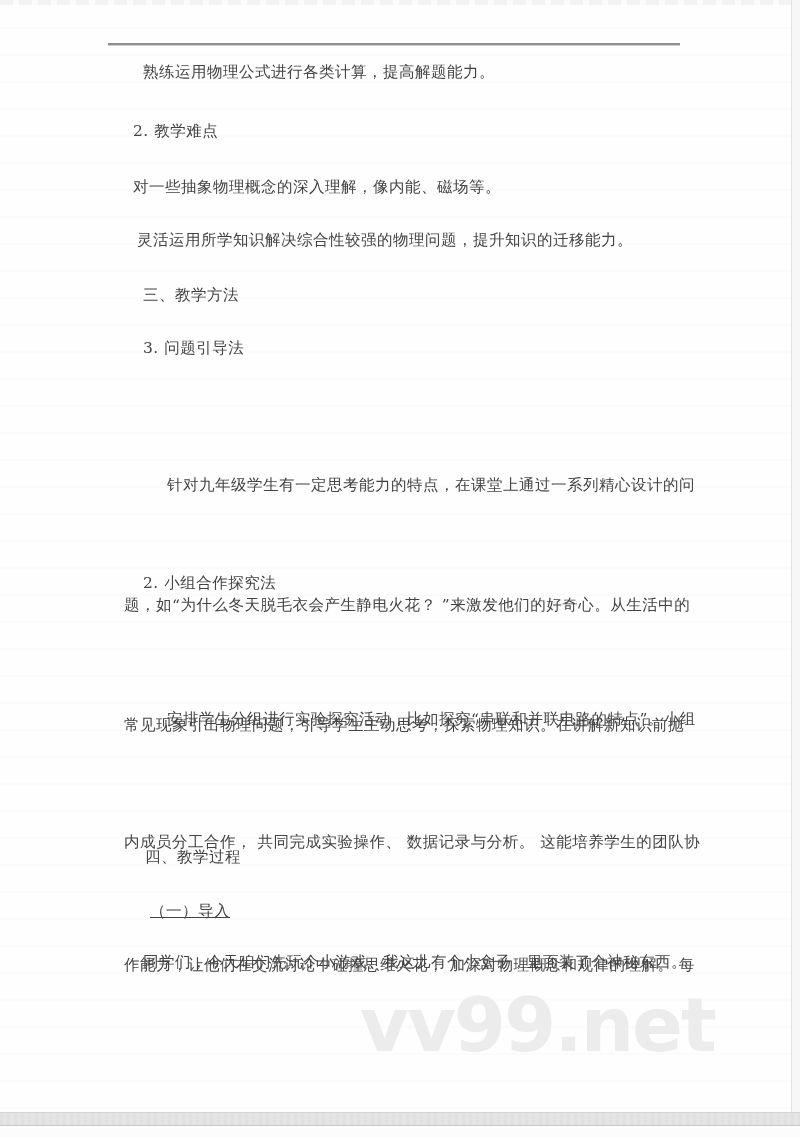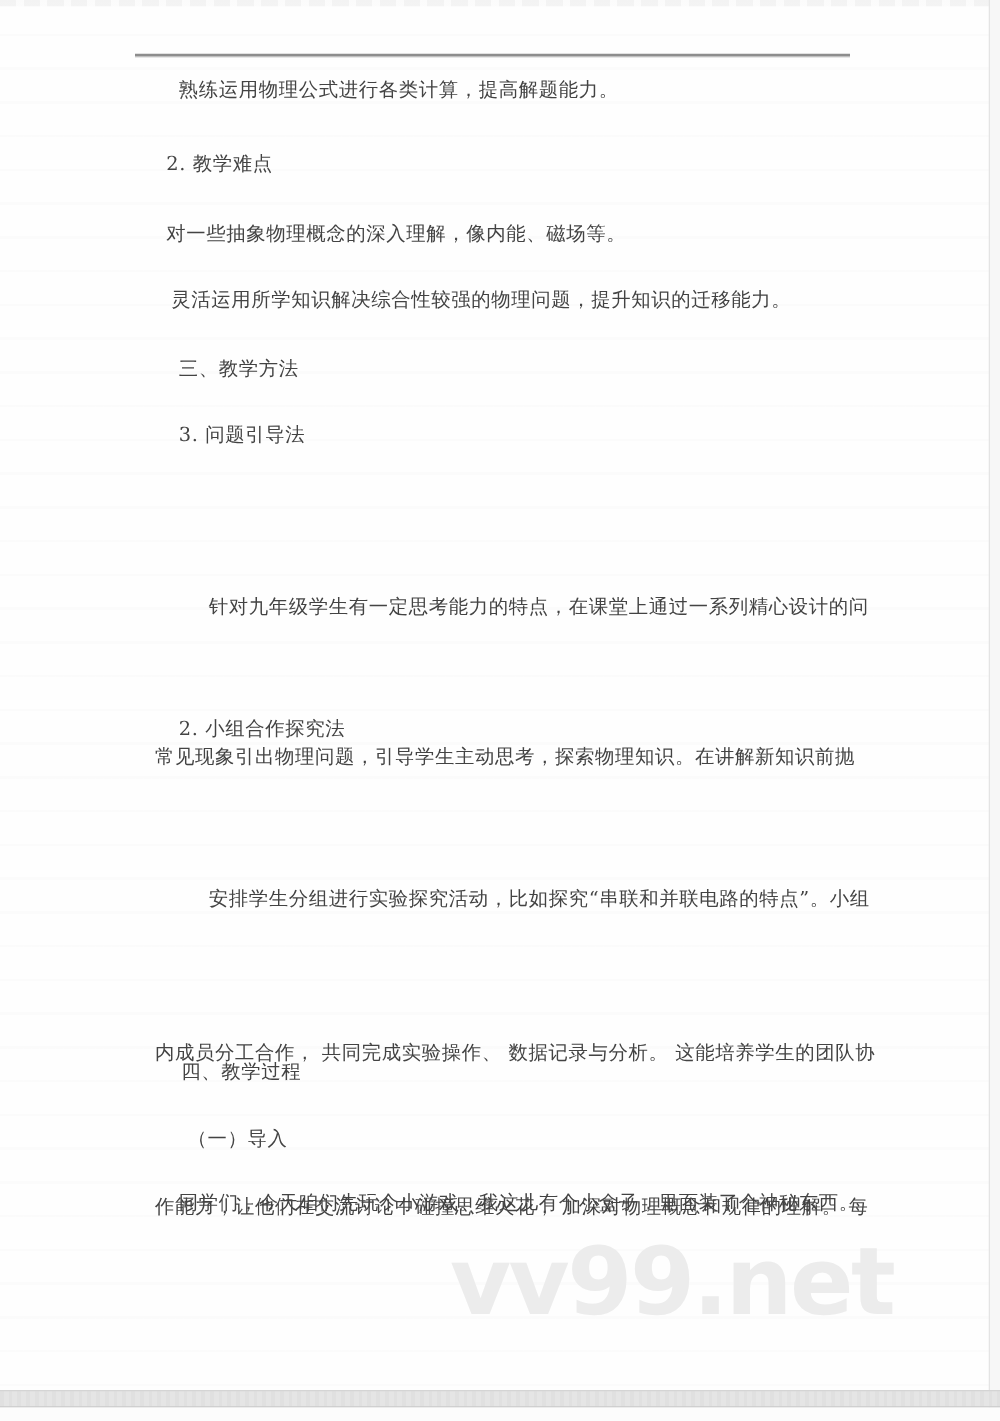--- a/index.html
+++ b/index.html
@@ -41,21 +41,21 @@
   .para-b{top:617px;line-height:41px;}
   .para .pline:first-child{padding-left:43px;}
   .b0{left:143px;top:63px;}
   .b1{left:133px;top:122px;}
   .b2{left:133px;top:178px;}
   .b3{left:137px;top:231px;}
   .b4{left:143px;top:286px;}
   .b5{left:143px;top:339px;}
   .b7{left:143px;top:574px;}
   .b9{left:145px;top:848px;}
-  .b10{left:150px;top:902px;}
+  .b10{left:150px;top:902px;text-decoration:underline;}
   .b11{left:143px;top:953px;}
   .watermark{
     position:absolute;left:360px;top:988px;
     font-family:"DejaVu Sans","Liberation Sans",sans-serif;
     font-weight:700;font-size:75px;line-height:75px;letter-spacing:-2px;
     color:#ececec;white-space:nowrap;
   }
   .page-gap{
     position:absolute;left:0;right:0;top:1112px;height:12px;
     background:#e4e4e4;
@@ -79,20 +79,21 @@
 
   <div class="t b0">熟练运用物理公式进行各类计算，提高解题能力。</div>
   <div class="t b1">2. 教学难点</div>
   <div class="t b2">对一些抽象物理概念的深入理解，像内能、磁场等。</div>
   <div class="t b3">灵活运用所学知识解决综合性较强的物理问题，提升知识的迁移能力。</div>
   <div class="t b4">三、教学方法</div>
   <div class="t b5">3. 问题引导法</div>
 
   <div class="para para-a">
     <div class="pline">针对九年级学生有一定思考能力的特点，在课堂上通过一系列精心设计的问</div>
+    <div class="pline">题，如“为什么冬天脱毛衣会产生静电火花？ ”来激发他们的好奇心。从生活中的</div>
     <div class="pline">常见现象引出物理问题，引导学生主动思考，探索物理知识。在讲解新知识前抛</div>
   </div>
 
   <div class="t b7">2. 小组合作探究法</div>
 
   <div class="para para-b">
     <div class="pline">安排学生分组进行实验探究活动，比如探究“串联和并联电路的特点”。小组</div>
     <div class="pline">内成员分工合作， 共同完成实验操作、 数据记录与分析。 这能培养学生的团队协</div>
     <div class="pline">作能力，让他们在交流讨论中碰撞思维火花， 加深对物理概念和规律的理解。 每</div>
     

